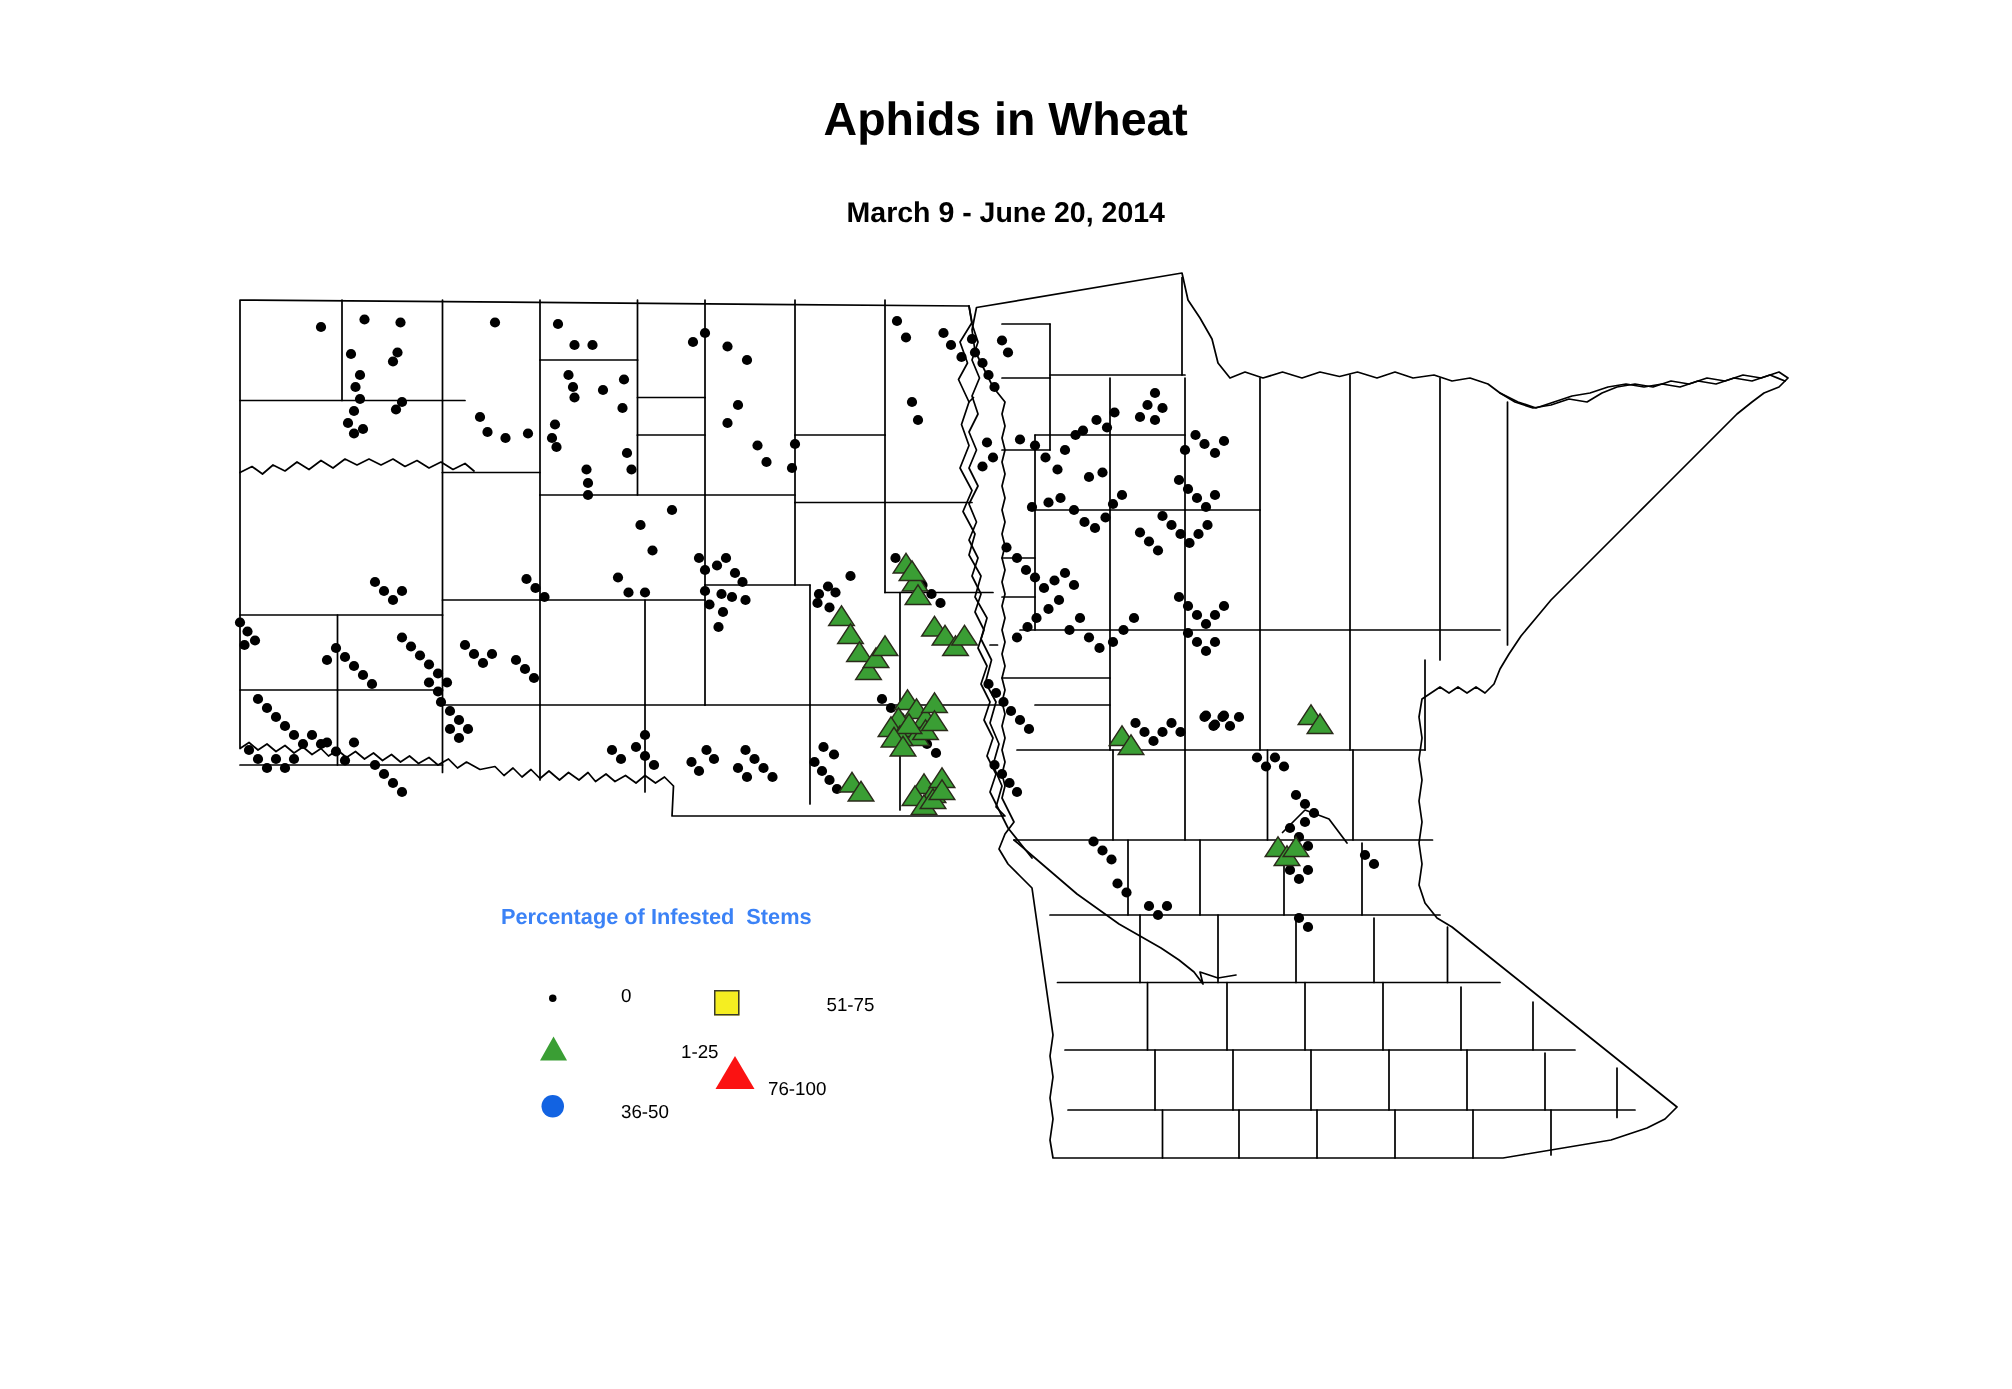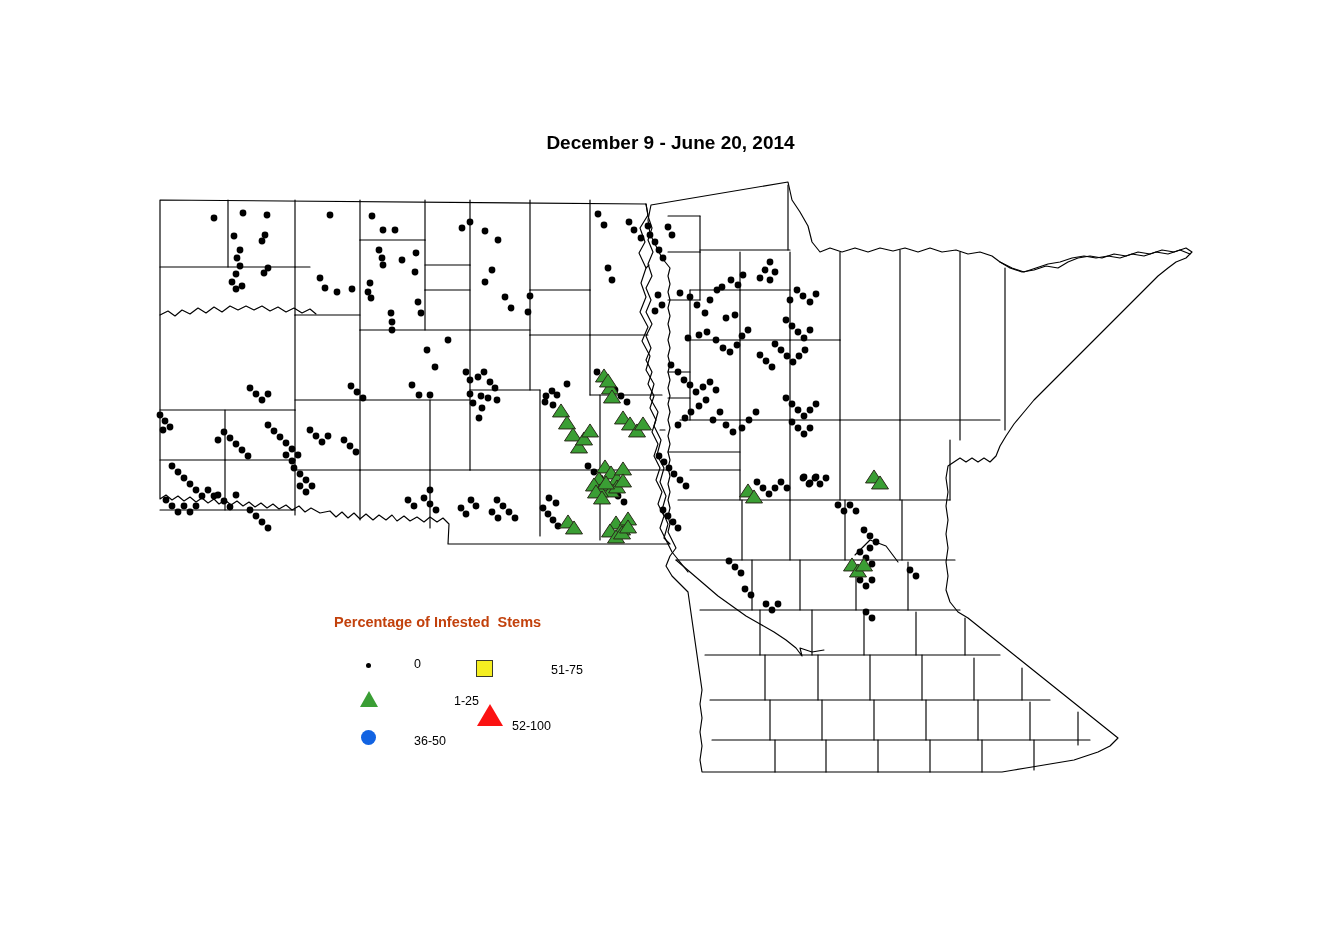--- a/index.html
+++ b/index.html
@@ -49,24 +49,24 @@
   #legend {
     position: absolute;
     left: 334px;
     top: 598px;
     width: 260px;
     height: 170px;
   }
   #legend-title {
     position: absolute;
     left: 0;
-    top: 16px;
+    top: 6px;
     font-size: 14.5px;
     font-weight: bold;
-    color: #c2410c;
+    color: #3b82f6;
     white-space: pre;
   }
   .legend-row {
     position: absolute;
     height: 26px;
   }
   .legend-label {
     position: absolute;
     font-size: 12.5px;
     color: #000;
@@ -108,21 +108,22 @@
     border-left: 13px solid transparent;
     border-right: 13px solid transparent;
     border-bottom: 22px solid #fb1212;
   }
 </style>
 </head>
 <body>
 
 <div id="page">
 
-  <div id="subtitle">December 9 - June 20, 2014</div>
+  <div id="title">Aphids in Wheat</div>
+  <div id="subtitle">March 9 - June 20, 2014</div>
 
   <div id="map-area">
     <svg id="map-svg" width="1341" height="926" viewBox="0 0 1341 926">
       <g id="county-lines" fill="none" stroke="#000000" stroke-width="1.15" stroke-linejoin="round" stroke-linecap="round">
 
         <path d="M160,200 L646,204 L646,204 L648,215 L640,228 L645,242 L639,253 L646,268 L641,283
                  L646,297 L640,312 L648,327 L642,341 L650,356 L646,370 L654,384 L650,398
                  L658,412 L654,426 L661,440 L657,455 L664,468 L660,482 L666,496 L662,510
                  L668,524 L664,538 L670,544
                  L448,544 L449,524 L443,518 L437,522 L430,517 L424,522 L417,517 L410,521
@@ -680,17 +681,17 @@
       <span class="legend-label" style="left:54px; top:4px;">36-50</span>
     </div>
 
     <div class="legend-row" style="left:142px; top:62px;">
       <span class="sym sym-square-yellow" style="left:0px; top:0px;"></span>
       <span class="legend-label" style="left:36px; top:3px;margin-left:39px;">51-75</span>
     </div>
 
     <div class="legend-row" style="left:142px; top:105px;">
       <span class="sym sym-tri-red" style="left:1px; top:1px;"></span>
-      <span class="legend-label" style="left:36px; top:16px;">52-100</span>
+      <span class="legend-label" style="left:36px; top:16px;">76-100</span>
     </div>
   </div>
 
 </div>
 
 </body></html>

